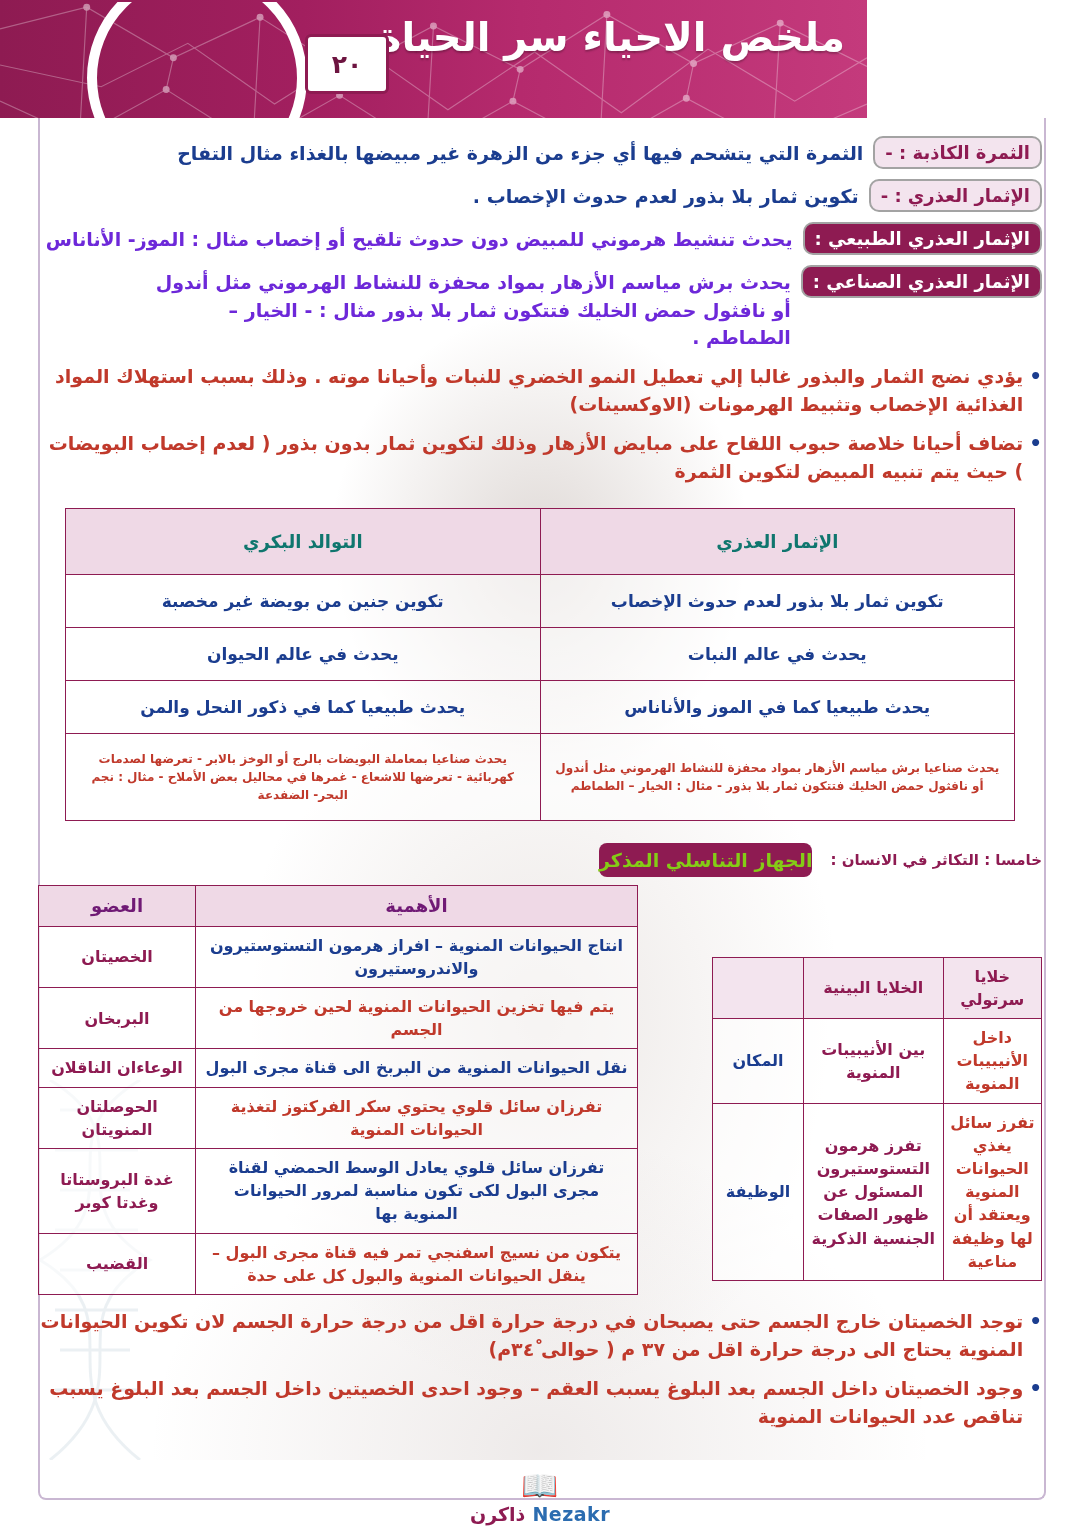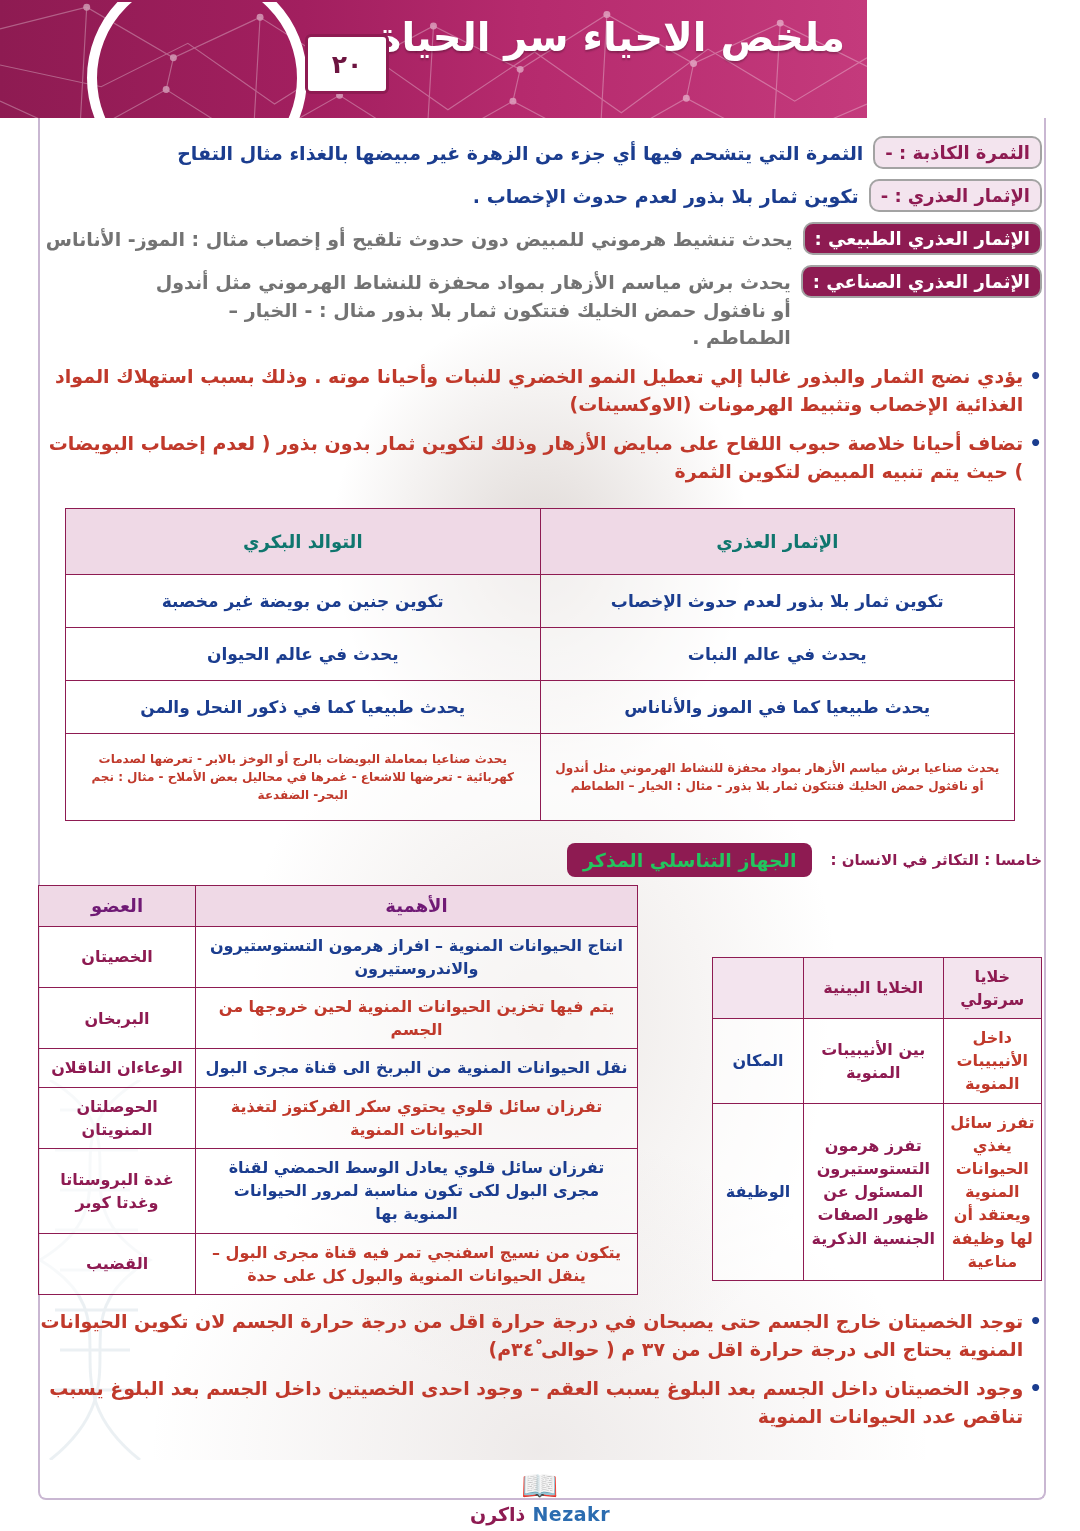--- a/index.html
+++ b/index.html
@@ -54,42 +54,42 @@
   .content{position:absolute;left:38px;top:126px;width:1004px;z-index:4;}
   
   .defrow{display:flex;align-items:flex-start;justify-content:flex-start;margin:10px 0 0 0;}
   .tag{
     flex:0 0 auto;border:2px solid #a3a3a3;border-radius:10px;
     background:#f3e4ee;color:#8e1b52;font-weight:bold;font-size:18px;
     padding:4px 10px;margin-left:10px;white-space:nowrap;
   }
   .tag.filled{background:#8e1b52;color:#ffffff;}
   .deftext{font-size:19px;font-weight:bold;color:#1b3d8f;line-height:1.45;padding-top:4px;}
-  .deftext.red{color:#737373;}
+  .deftext.red{color:#6d28d9;}
   .bullet{
     display:flex;gap:6px;font-size:19px;font-weight:bold;color:#c0392b;
     line-height:1.5;margin-top:10px;text-align:right;
   }
   .bullet .dot{flex:0 0 auto;color:#1b3d8f;font-size:20px;line-height:1.4;}
   
   table{border-collapse:collapse;}
   .tbl1{width:950px;margin:22px auto 0 auto;}
   .tbl1 th,.tbl1 td{
     border:1px solid #8e1b52;padding:16px 10px;text-align:center;
     font-size:17px;font-weight:bold;color:#1b3d8f;background:rgba(255,255,255,.55);
   }
   .tbl1 th{background:#efd9e6;color:#0f766e;font-size:18px;padding:22px;}
   .tbl1 td.red{color:#c0392b;}
   .tbl1 td.small{font-size:12px;line-height:1.5;text-align:center;}
   
   .sec-head{display:flex;align-items:center;justify-content:flex-start;gap:18px;margin:22px 0 6px 0;}
   .sec-title{font-size:15px;font-weight:bold;color:#8e1b52;}
   .pill{
-    background:#8e1b52;color:#22c55e;font-weight:bold;font-size:19px;
-    padding:6px 16px;border-radius:8px;
+    background:#8e1b52;color:#84cc16;font-weight:bold;font-size:19px;
+    padding:6px 0;border-radius:8px;
   }
   
   .lower{display:flex;justify-content:space-between;align-items:flex-start;margin-top:8px;gap:12px;}
   .tbl2{width:600px;}
   .tbl2 th,.tbl2 td{border:1px solid #8e1b52;padding:7px 8px;text-align:center;font-size:16px;font-weight:bold;line-height:1.45;}
   .tbl2 th{background:#efd9e6;color:#701a75;font-size:18px;}
   .tbl2 td.organ{color:#8e1b52;width:140px;background:rgba(255,255,255,.6);}
   .tbl2 td.imp{color:#1b3d8f;background:rgba(255,255,255,.5);}
   .tbl2 td.imp.red{color:#c0392b;}
   .tbl3{width:330px;margin-top:72px;}

